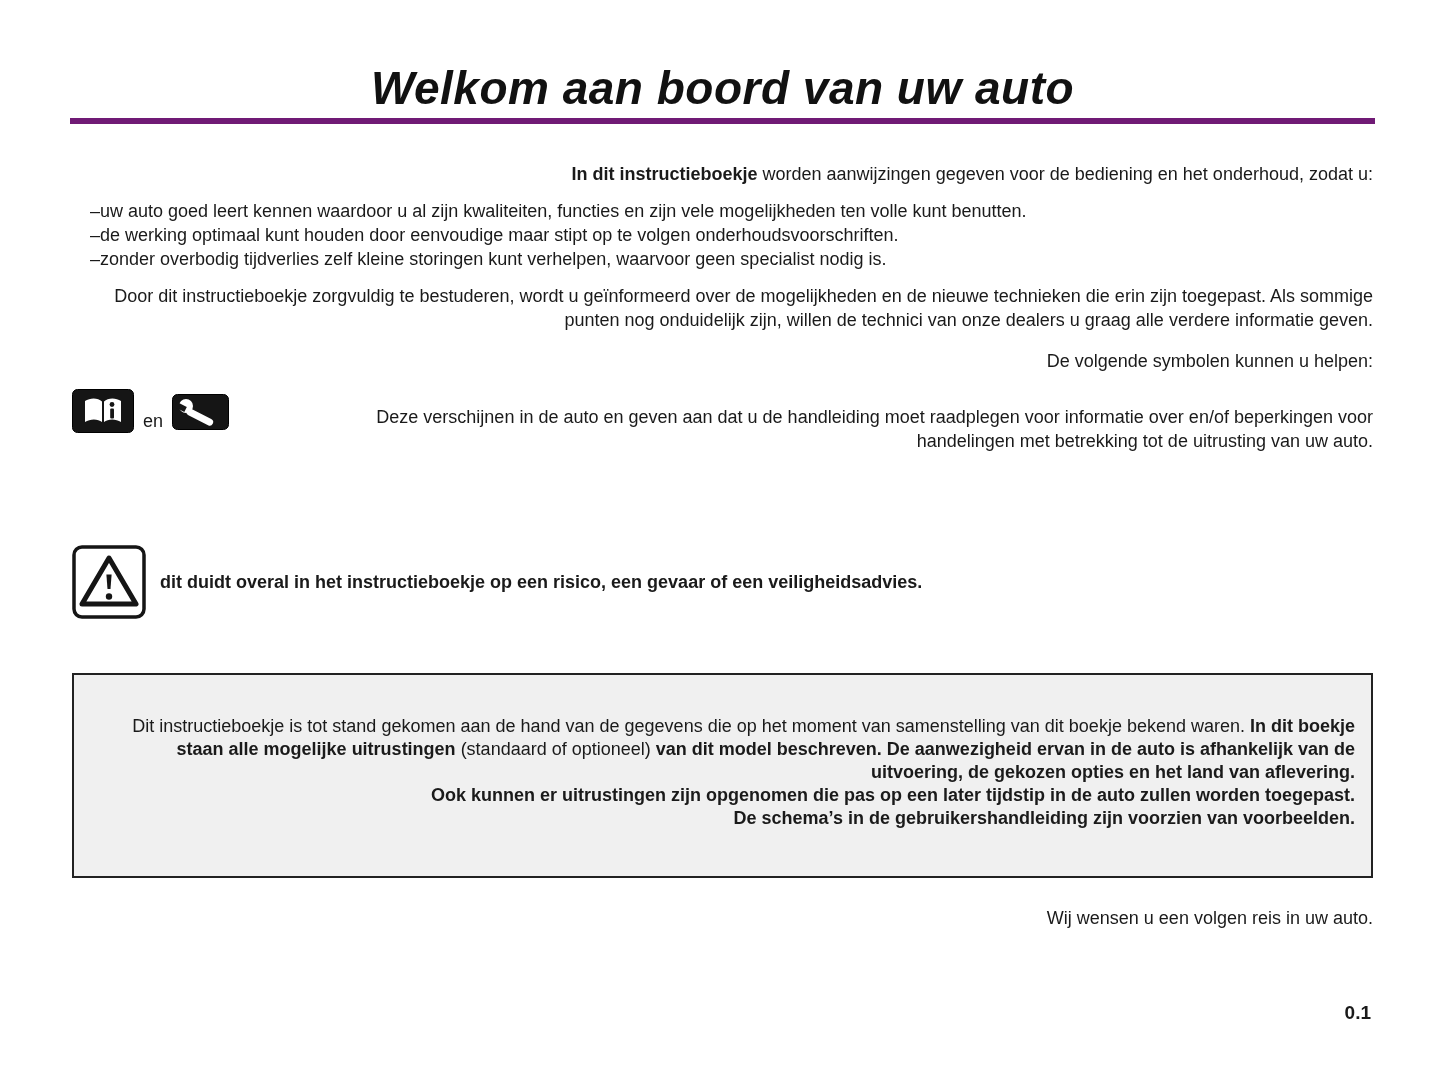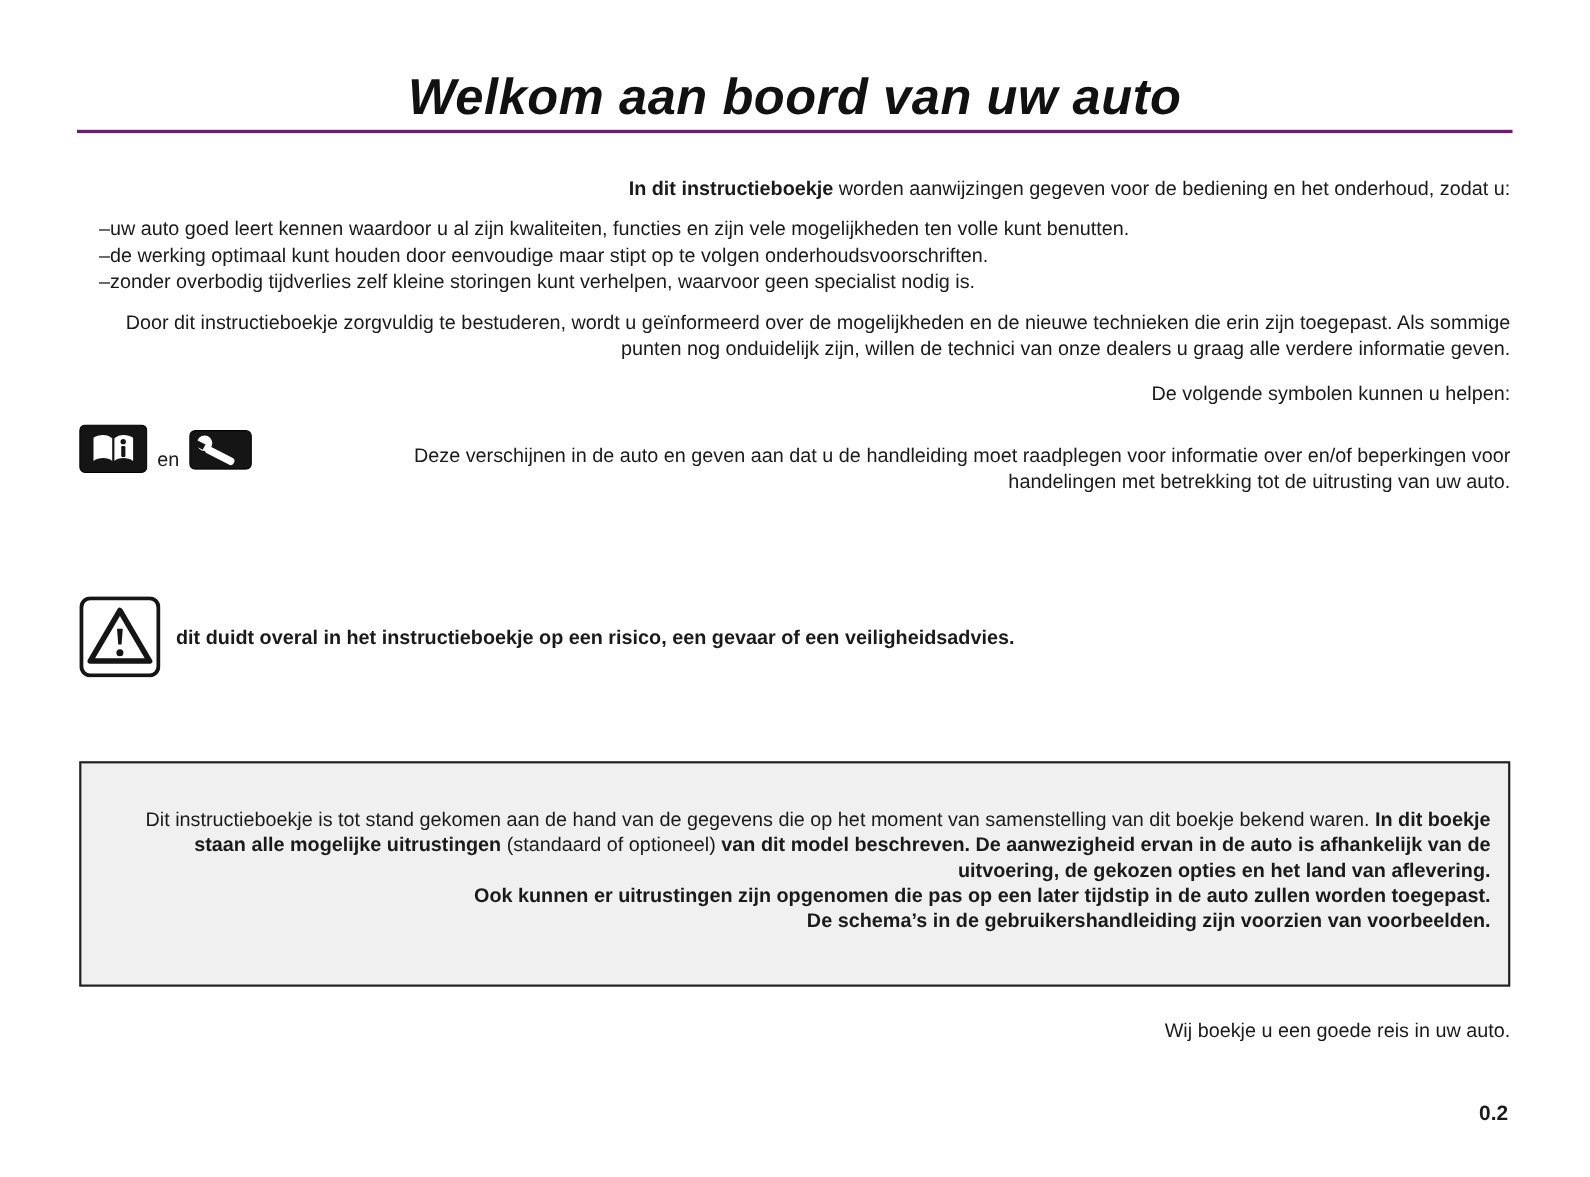--- a/index.html
+++ b/index.html
@@ -13,21 +13,21 @@
   .page {
     position: relative;
     width: 1445px;
     height: 1070px;
     background: #ffffff;
     overflow: hidden;
     font-size: 18px;
   }
   .title-wrap {
     margin: 64px 70px 0 70px;
-    border-bottom: 3px solid #701a75;
+    border-bottom: 6px solid #701a75;
     text-align: center;
   }
   .title-wrap h1 {
     font-size: 46px;
     line-height: 1.05;
     font-weight: bold;
     font-style: italic;
     letter-spacing: 0.5px;
     padding-bottom: 6px;
     color: #111;
@@ -60,21 +60,21 @@
     align-items: center;
     margin-top: 92px;
   }
   .warning-row svg { display: block; }
   .warning-text {
     font-weight: bold;
     margin-left: 14px;
   }
 
   .notice-box {
-    margin-top: 76px;
+    margin-top: 54px;
     border: 2px solid #222;
     background: #f0f0f0;
     padding: 40px 16px 46px 12px;
   }
   .notice-box p { line-height: 23px; }
 
   .closing { margin-top: 28px; }
 
   .footnote {
     margin-top: 30px;
@@ -158,20 +158,20 @@
       </span>
       <p class="warning-text">dit duidt overal in het instructieboekje op een risico, een gevaar of een veiligheidsadvies.</p>
     </div>
 
     <div class="notice-box">
       <p><span>Dit instructieboekje is tot stand gekomen aan de hand van de gegevens die op het moment van samenstelling van dit boekje bekend waren. </span><span style="font-weight: bold;">In dit boekje staan alle mogelijke uitrustingen </span><span>(standaard of optioneel) </span><span style="font-weight: bold;">van dit model beschreven. De aanwezigheid ervan in de auto is afhankelijk van de uitvoering, de gekozen opties en het land van aflevering.</span></p>
       <p><span style="font-weight: bold;">Ook kunnen er uitrustingen zijn opgenomen die pas op een later tijdstip in de auto zullen worden toegepast.</span></p>
       <p><span style="font-weight: bold;">De schema’s in de gebruikershandleiding zijn voorzien van voorbeelden.</span></p>
     </div>
 
-    <p class="closing">Wij boekje u een goede reis in uw auto.</p>
+    <p class="closing">Wij wensen u een volgen reis in uw auto.</p>
 
 
   </main>
 
-  <div class="page-number">0.2</div>
+  <div class="page-number">0.1</div>
 
 </div>
 
 </body></html>

